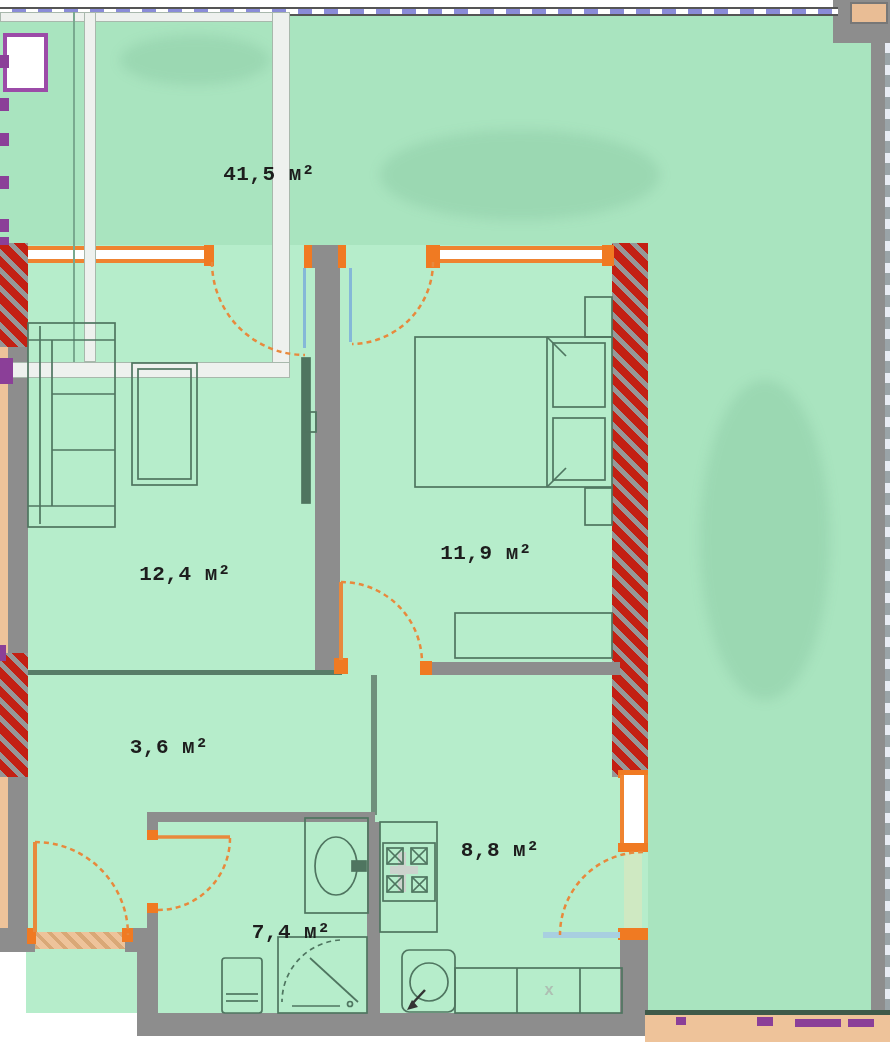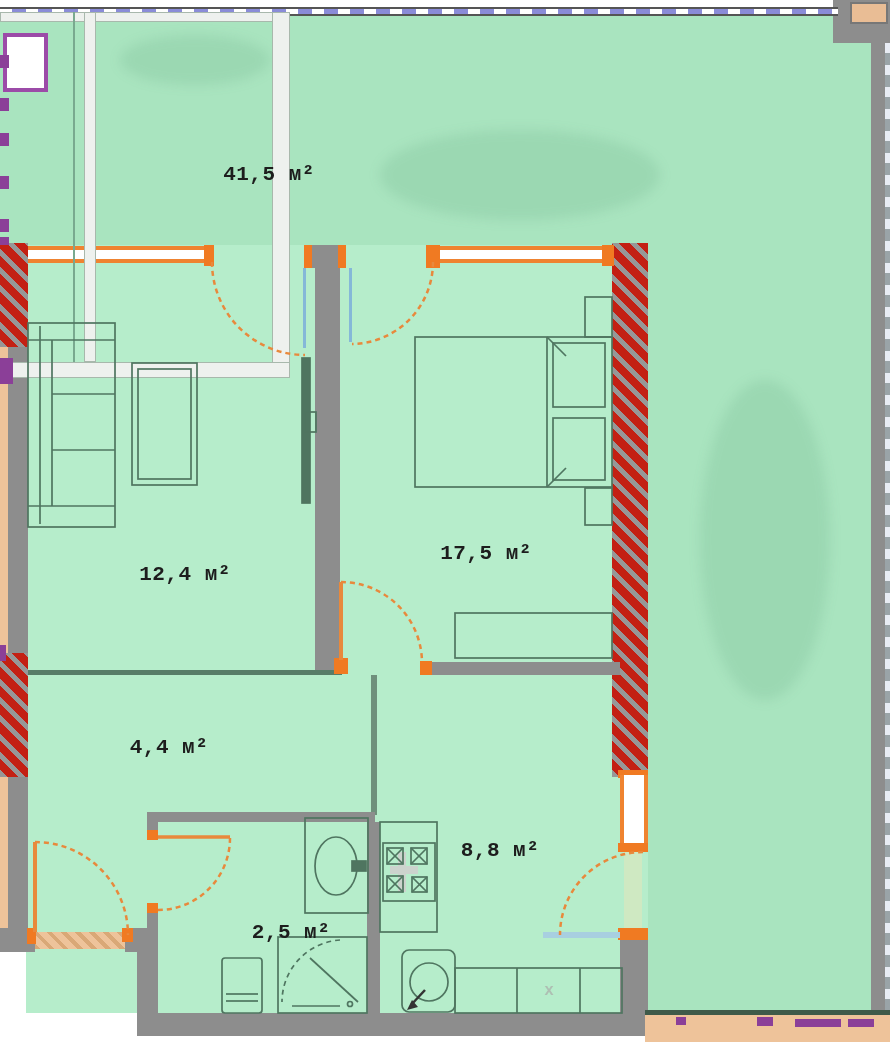--- a/index.html
+++ b/index.html
@@ -209,19 +209,19 @@
         <line x1="310" y1="958" x2="358" y2="1002"></line>
         <path d="M340 940 A62 62 0 0 0 282 1002" stroke-dasharray="5 4"></path>
         <line x1="292" y1="1006" x2="340" y2="1006"></line>
         <circle cx="350" cy="1004" r="2.5"></circle>
       </g>
     </g>
   </svg>
 
   <div class="lbl" style="left:269px;top:174px">41,5 м²</div>
   <div class="lbl" style="left:185px;top:574px">12,4 м²</div>
-  <div class="lbl" style="left:486px;top:553px">17,5 м²</div>
-  <div class="lbl" style="left:169px;top:747px">4,4 м²</div>
+  <div class="lbl" style="left:486px;top:553px">11,9 м²</div>
+  <div class="lbl" style="left:169px;top:747px">3,6 м²</div>
   <div class="lbl" style="left:500px;top:850px">8,8 м²</div>
-  <div class="lbl" style="left:291px;top:932px">2,5 м²</div>
+  <div class="lbl" style="left:291px;top:932px">7,4 м²</div>
   <div class="xmark" style="left:549px;top:991px">x</div>
 
 </div>
 
 </body></html>

